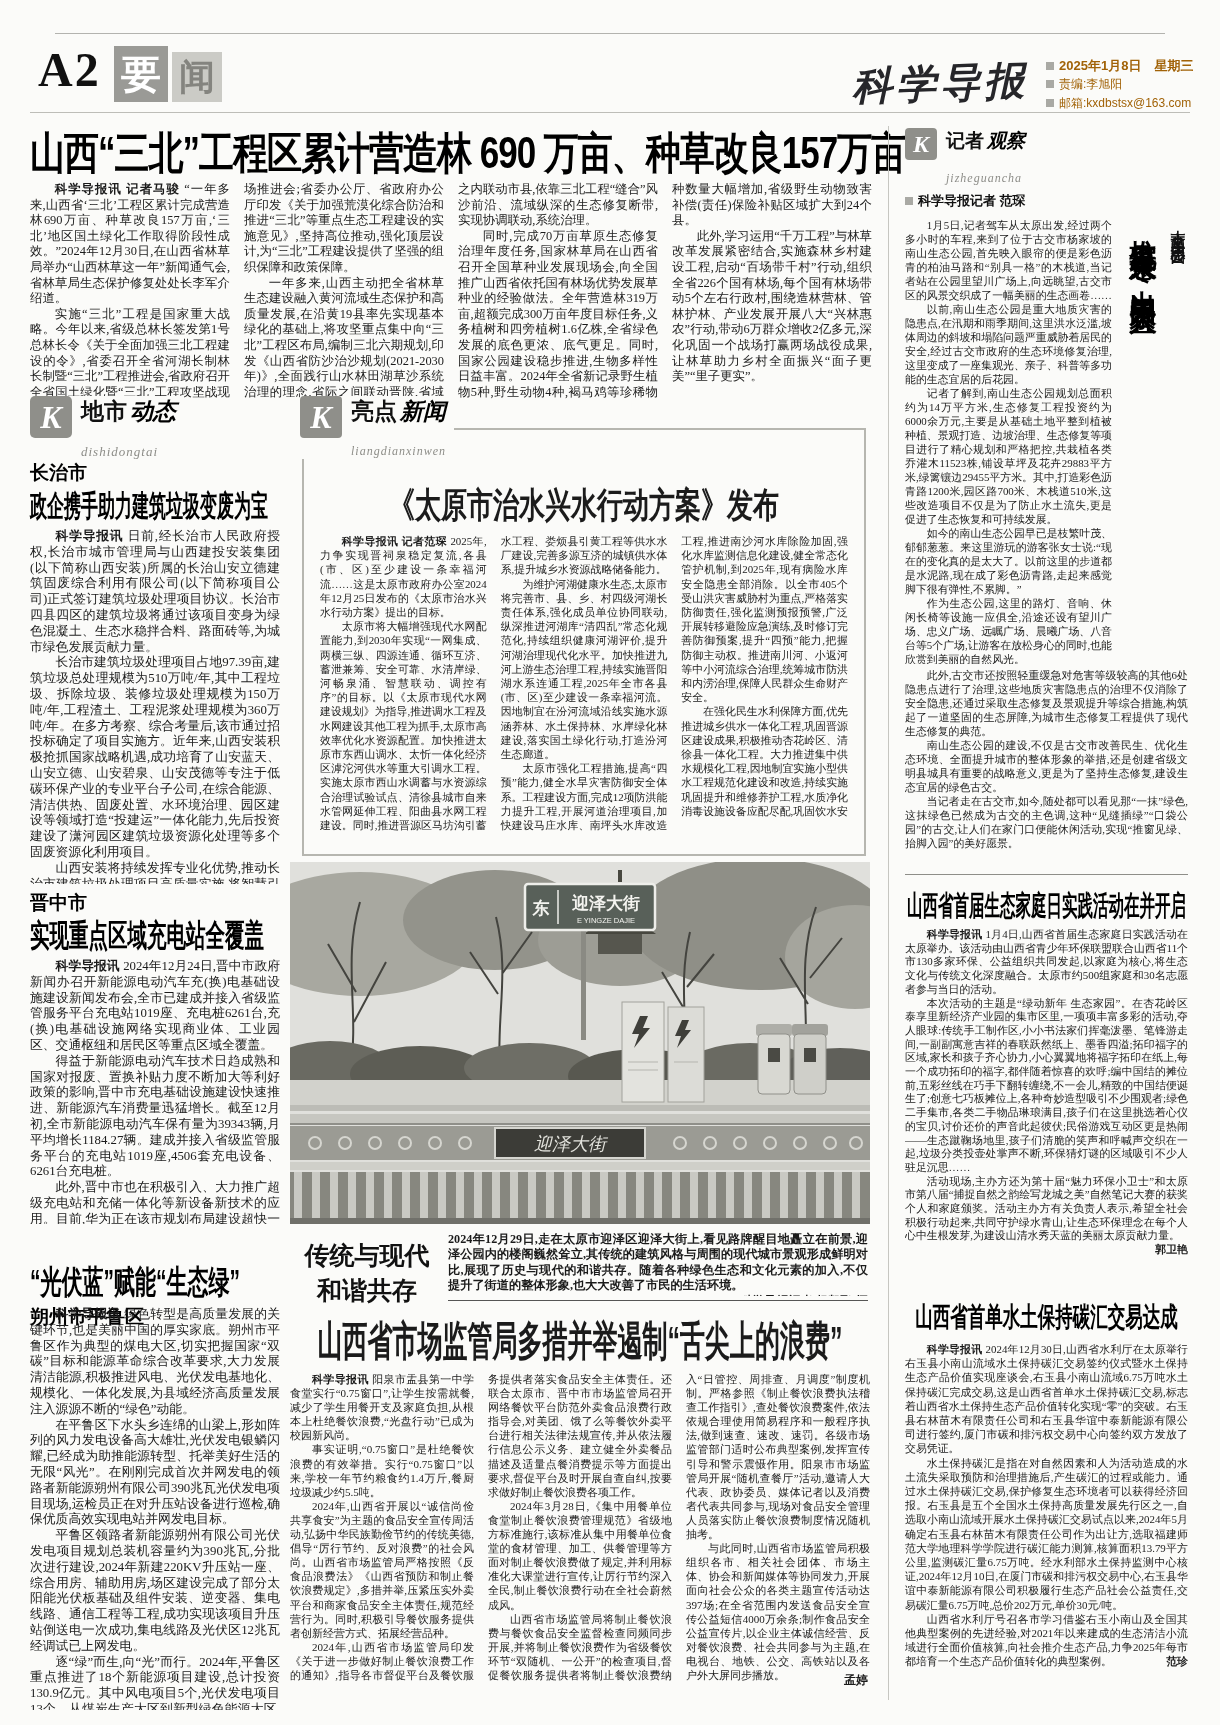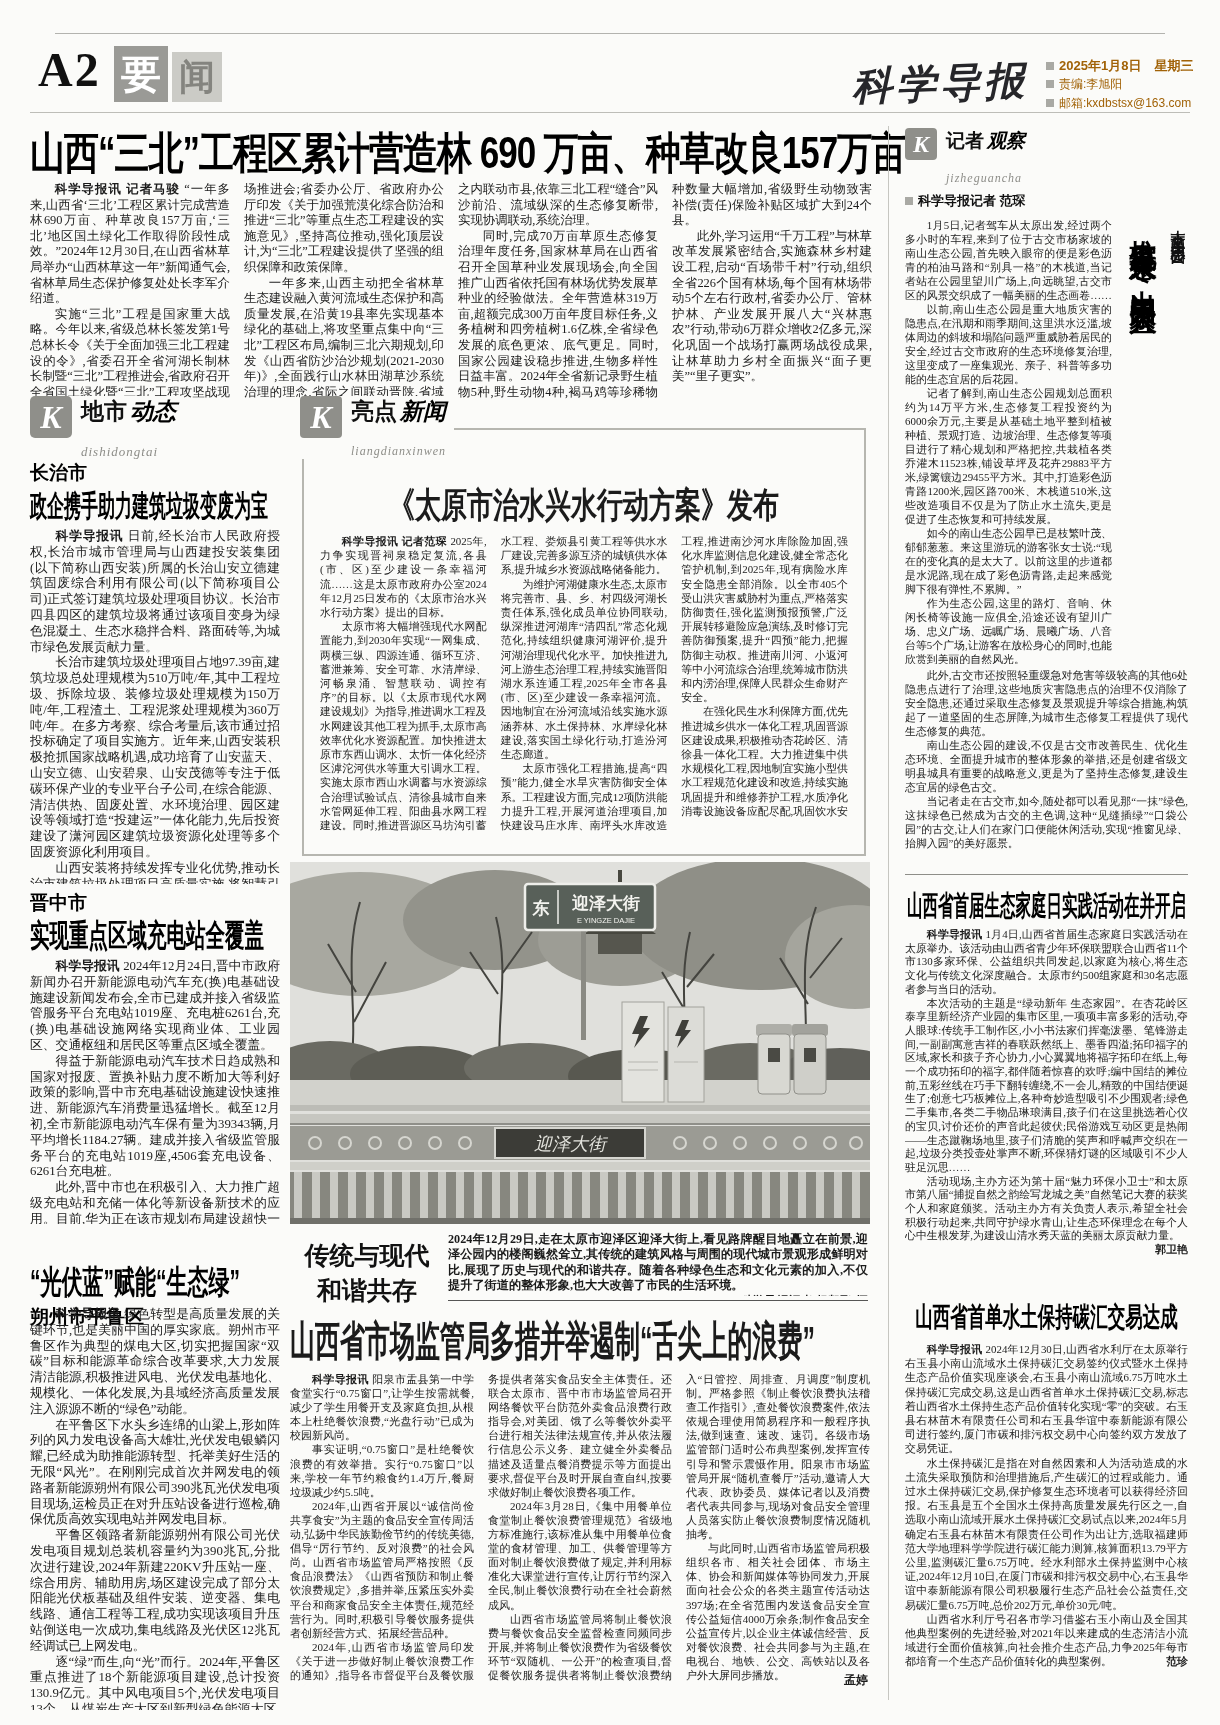--- a/index.html
+++ b/index.html
@@ -65,21 +65,21 @@
                font-weight:900;font-size:26px;height:40px;white-space:nowrap}
   .water-cols{margin-top:12px;height:308px;column-count:3;column-gap:14px;
               font-size:10.9px;line-height:14.2px;overflow:hidden}
   .photo{position:absolute;left:290px;top:862px;width:580px;height:362px;background:#d8d8d4;overflow:hidden}
   .cap-label{position:absolute;left:294px;top:1238px;width:146px;text-align:center;
              font-family:"Liberation Sans",sans-serif;font-weight:900;font-size:25px;line-height:35px;color:#111}
   .cap-text{position:absolute;left:448px;top:1232px;width:420px;font-size:12.2px;line-height:15.4px;
             font-weight:600;text-align:justify;overflow:hidden;height:64px}
   .cap-text .credit{float:right;font-weight:600;white-space:nowrap}
   .cap-rule{position:absolute;left:448px;top:1300px;width:420px;height:1px;background:#555}
-  .market-title{position:absolute;left:290px;top:1314px;width:580px;height:46px;text-align:left;
+  .market-title{position:absolute;left:290px;top:1314px;width:580px;height:46px;text-align:center;
                 font-family:"Liberation Sans",sans-serif;font-weight:900;font-size:25px;white-space:nowrap}
   .market-cols{position:absolute;left:290px;top:1372px;width:580px;height:324px;
                column-count:3;column-gap:14px;font-size:11px;line-height:14.1px;overflow:hidden}
   .market-author{position:absolute;left:700px;top:1672px;width:168px;text-align:right;
                  font-weight:bold;font-family:"Liberation Sans",sans-serif;font-size:12px}
   
   .sec-jizhe{left:905px;top:128px}
   .byline{position:absolute;left:905px;top:192px;width:283px;border-bottom:1.5px solid #55555
 
 0;padding-bottom:5px;font-family:"Liberation Sans",sans-serif;font-size:13px;font-weight:bold;color:#111}
@@ -120,21 +120,21 @@
     <div class="drow"><span class="bullet"></span><span>邮箱:kxdbstsx@163.com</span></div>
   </div>
   <div class="rule-hdr"></div>
 
   <h1 class="headline-main"><span class="cond" style="--sy:1.25"><span>山西“三北”工程区累计营造林 690 万亩、种草改良157万亩</span></span></h1>
   <div class="main-cols">
       <p class="para"><b>科学导报讯 记者马骏 </b>“一年多来,山西省‘三北’工程区累计完成营造林690万亩、种草改良157万亩,‘三北’地区国土绿化工作取得阶段性成效。”2024年12月30日,在山西省林草局举办“山西林草这一年”新闻通气会,省林草局生态保护修复处处长李军介绍道。</p>
       <p class="para">实施“三北”工程是国家重大战略。今年以来,省级总林长签发第1号总林长令《关于全面加强三北工程建设的令》,省委召开全省河湖长制林长制暨“三北”工程推进会,省政府召开全省国土绿化暨“三北”工程攻坚战现场推进会;省委办公厅、省政府办公厅印发《关于加强荒漠化综合防治和推进“三北”等重点生态工程建设的实施意见》,坚持高位推动,强化顶层设计,为“三北”工程建设提供了坚强的组织保障和政策保障。</p>
       <p class="para">一年多来,山西主动把全省林草生态建设融入黄河流域生态保护和高质量发展,在沿黄19县率先实现基本绿化的基础上,将攻坚重点集中向“三北”工程区布局,编制三北六期规划,印发《山西省防沙治沙规划(2021-2030年)》,全面践行山水林田湖草沙系统治理的理念,省际之间联动晋陕,省域之内联动市县,依靠三北工程“缝合”风沙前沿、流域纵深的生态修复断带,实现协调联动,系统治理。</p>
       <p class="para">同时,完成70万亩草原生态修复治理年度任务,国家林草局在山西省召开全国草种业发展现场会,向全国推广山西省依托国有林场优势发展草种业的经验做法。全年营造林319万亩,超额完成300万亩年度目标任务,义务植树和四旁植树1.6亿株,全省绿色发展的底色更浓、底气更足。同时,国家公园建设稳步推进,生物多样性日益丰富。2024年全省新记录野生植物5种,野生动物4种,褐马鸡等珍稀物种数量大幅增加,省级野生动物致害补偿(责任)保险补贴区域扩大到24个县。</p>
-      <p class="para">此外,学习运用“千万工程”与林草改革发展紧密结合,实施森林乡村建设工程,启动“百场带千村”行动,组织全省226个国有林场,每个国有林场带动5个左右行政村,省委办公厅、管林护林、产业发展开展八大“兴林惠农”行动,带动6万群众增收2亿多元,深化巩固一个战场打赢两场战役成果,让林草助力乡村全面振兴“面子更美”“里子更实”。</p>
+      <p class="para">此外,学习运用“千万工程”与林草改革发展紧密结合,实施森林乡村建设工程,启动“百场带千村”行动,组织全省226个国有林场,每个国有林场带动5个左右行政村,围绕造林营林、管林护林、产业发展开展八大“兴林惠农”行动,带动6万群众增收2亿多元,深化巩固一个战场打赢两场战役成果,让林草助力乡村全面振兴“面子更美”“里子更实”。</p>
     </div>
   <div class="vdiv"></div>
 
   <div class="klogo sec-dishi">
     <div class="kbox">K</div>
     <div class="kmeta">
       <div class="kname"><span>地市</span><span class="kn2">动态</span></div>
       <div class="kpinyin">dishidongtai</div>
     </div>
   </div>

